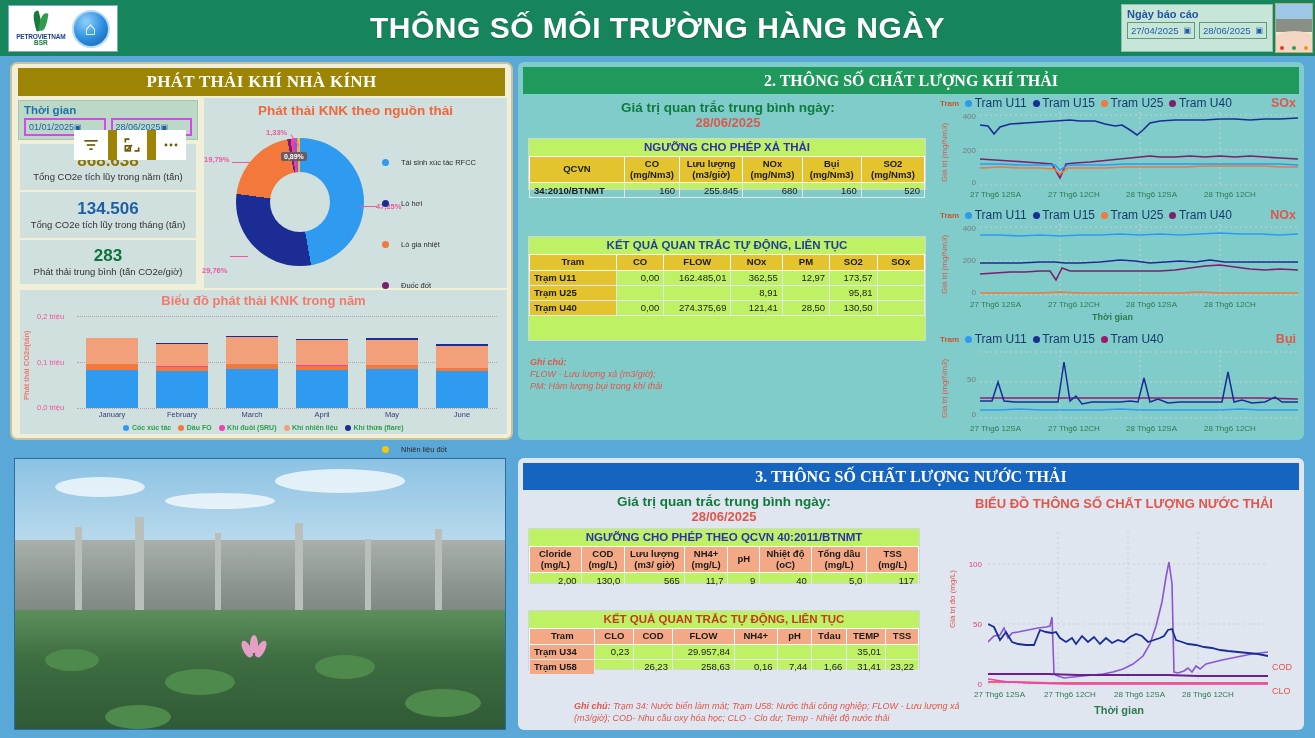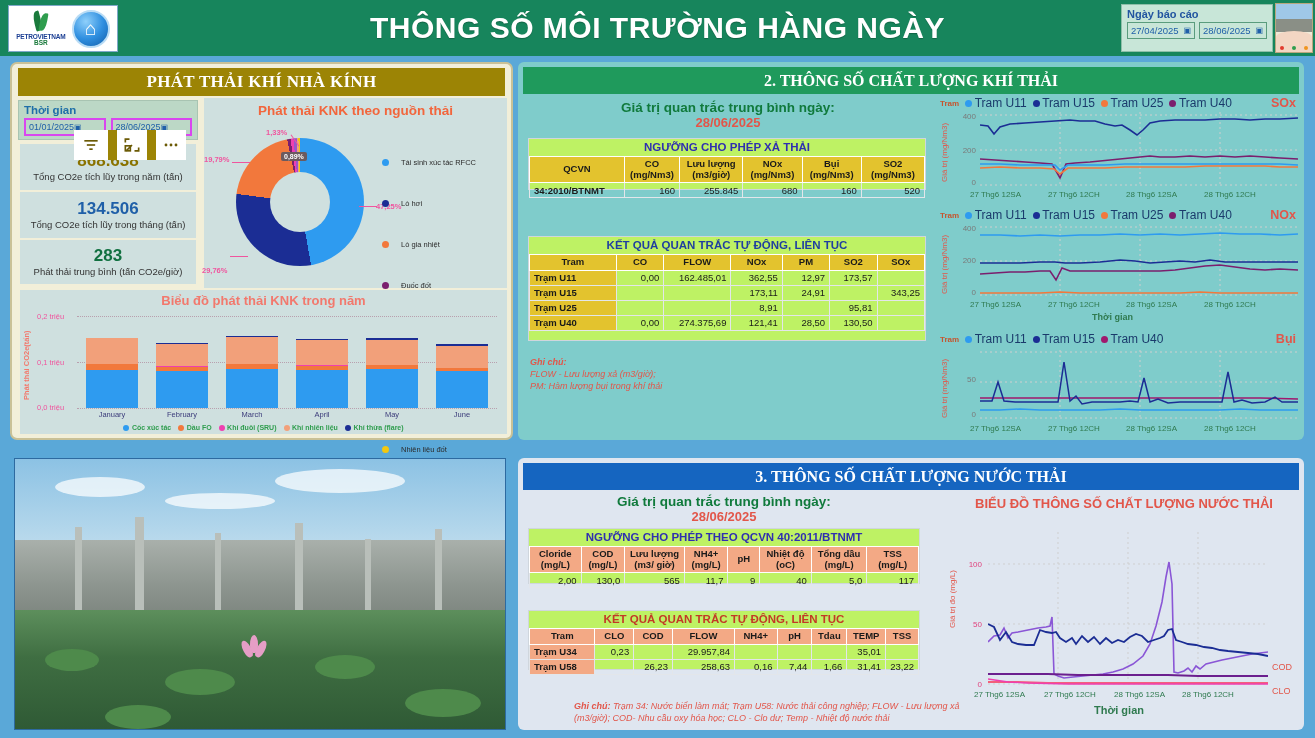--- a/index.html
+++ b/index.html
@@ -586,29 +586,20 @@
       <th style="width:12%">SOx</th>
     </tr>
     <tr>
       <td class="rowhead">Trạm U11</td>
       <td>0,00</td>
       <td>162.485,01</td>
       <td>362,55</td>
       <td>12,97</td>
       <td>173,57</td>
       <td></td>
-    </tr>
-    <tr>
-      <td class="rowhead">Trạm U15</td>
-      <td></td>
-      <td></td>
-      <td>173,11</td>
-      <td>24,91</td>
-      <td></td>
-      <td>343,25</td>
     </tr>
     <tr>
       <td class="rowhead">Trạm U25</td>
       <td></td>
       <td></td>
       <td>8,91</td>
       <td></td>
       <td>95,81</td>
       <td></td>
     </tr>

